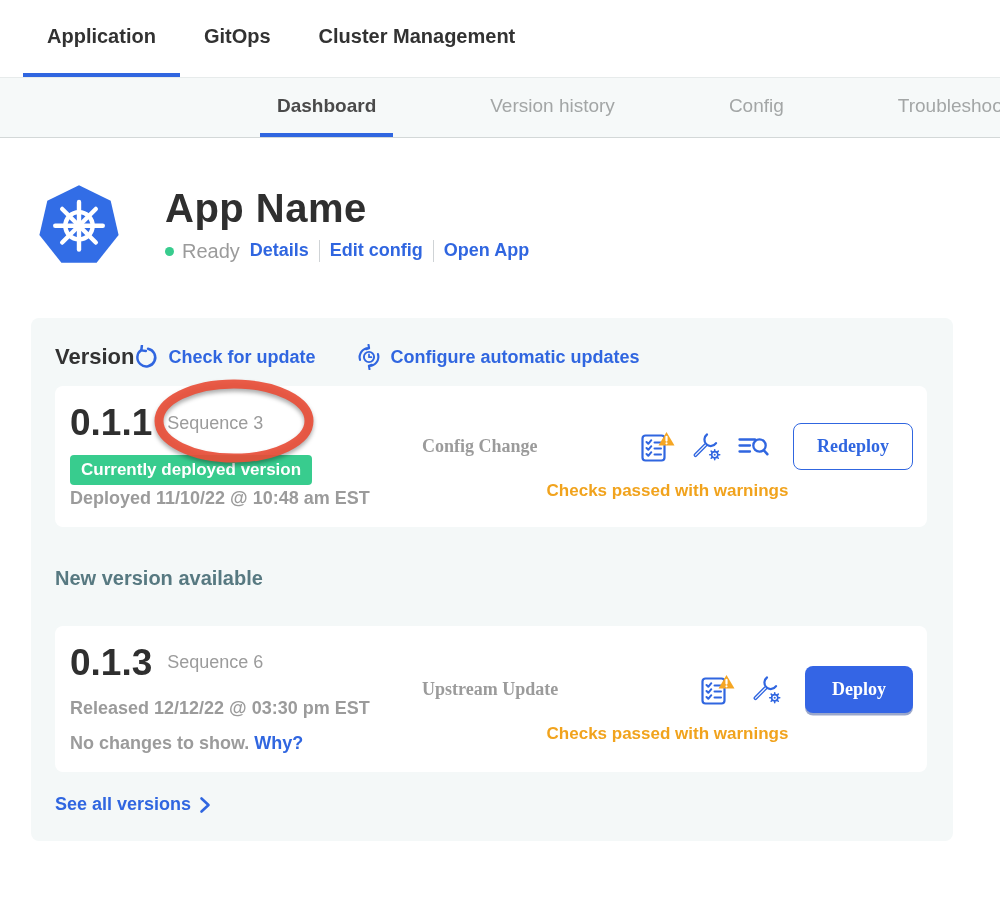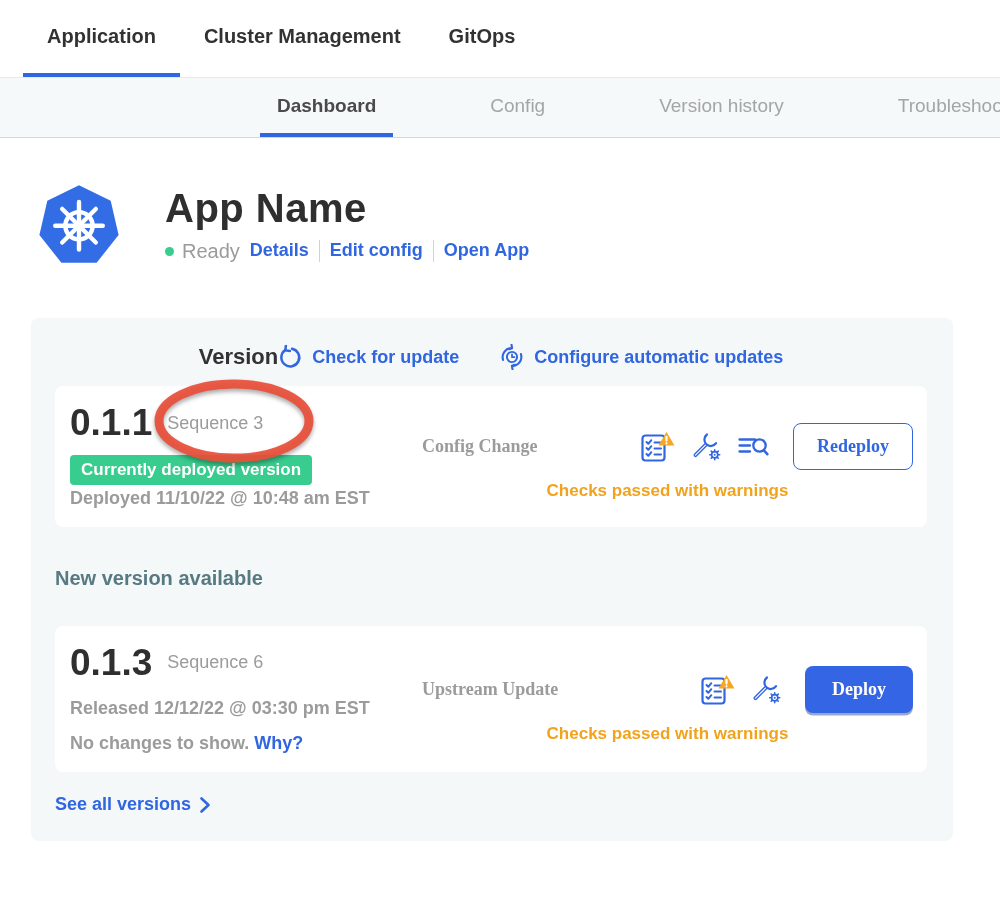--- a/index.html
+++ b/index.html
@@ -25,21 +25,21 @@
   .app-title { font-size:40px; font-weight:800; letter-spacing:.5px; margin-top:8px; color:#2f2f2f; }
   .app-meta { display:flex; margin-top:9px; gap:10px; }
   .status { display:flex; align-items:center; gap:8px; color:#9b9b9b; font-size:20px; font-weight:500; }
   .dot { width:9px; height:9px; border-radius:50%; background:#38cc8e; display:inline-block; }
   .meta-link { color:#3066e0; font-size:18px; font-weight:700; text-decoration:none; cursor:pointer; }
   .vdiv { width:1px; height:22px; background:#cfd3d6; }
 
   
   .version-card { width:922px; margin:48px 0 0 31px; background:#f4f8f8; border-radius:8px;
                   padding:26px 26px 26px 24px; }
-  .card-header { display:flex; align-items:center; justify-content:center; margin-bottom:16px; }
+  .card-header { display:flex; align-items:center; justify-content:flex-start; margin-bottom:16px; }
   .card-header h2 { font-size:22px; font-weight:700; color:#323232; }
   .card-actions { display:flex; align-items:center; gap:40px; }
   .card-action { display:flex; align-items:center; gap:9px; color:#3066e0; font-size:18px;
                  font-weight:700; text-decoration:none; cursor:pointer; }
 
   .version-row { background:#fff; border-radius:8px; padding:16px 14px 18px 15px; display:flex; align-items:stretch; }
   .v-left { width:352px; flex:0 0 auto; }
   .version-line { position:relative; display:flex; align-items:center; }
   .vnum { font-size:37px; font-weight:800; color:#2f2f2f; line-height:1.15; }
   .vseq { font-size:18px; font-weight:500; color:#9b9b9b; margin-left:15px; }
@@ -64,28 +64,28 @@
   .new-version-heading { font-size:20px; font-weight:700; color:#577981; margin:40px 0 36px 0; }
 
   .see-all { display:flex; align-items:center; gap:8px; margin-top:22px; color:#3066e0;
              font-size:18px; font-weight:700; text-decoration:none; cursor:pointer; width:max-content; }
 </style>
 </head>
 <body>
 
 <nav class="topnav">
   <div class="topnav-tab active">Application</div>
+  <div class="topnav-tab">GitOps</div>
   <div class="topnav-tab">Cluster Management</div>
-  <div class="topnav-tab">GitOps</div>
 </nav>
 
 <nav class="subnav">
   <div class="subnav-tab active">Dashboard</div>
+  <div class="subnav-tab">Version history</div>
   <div class="subnav-tab">Config</div>
-  <div class="subnav-tab">Version history</div>
   <div class="subnav-tab">Troubleshoot</div>
 </nav>
 
 <header class="app-header">
   <div class="app-logo">
     <svg viewBox="0 0 100 100" width="88" height="92">
       <polygon points="50,6 86,23.5 95,62.5 70,94 30,94 5,62.5 14,23.5" fill="#326de6"></polygon>
       <g stroke="#fff" stroke-width="5" stroke-linecap="round" fill="none">
         <circle cx="50" cy="52" r="15.5"></circle>
         <line x1="50" y1="52" x2="50" y2="25"></line>

